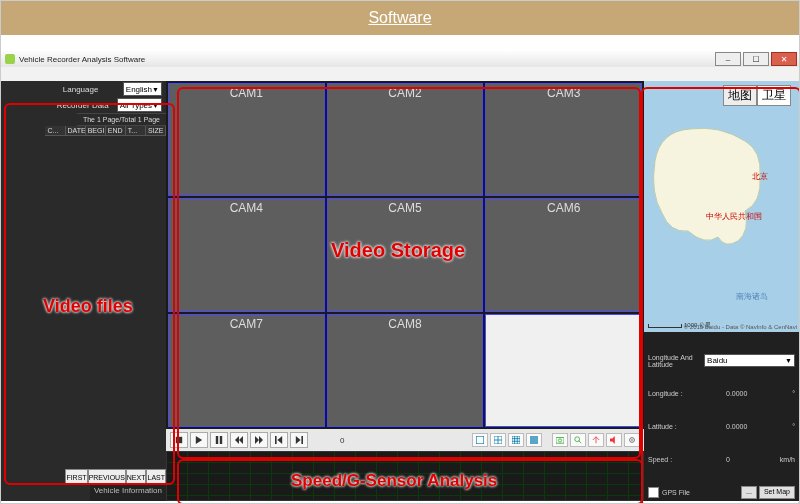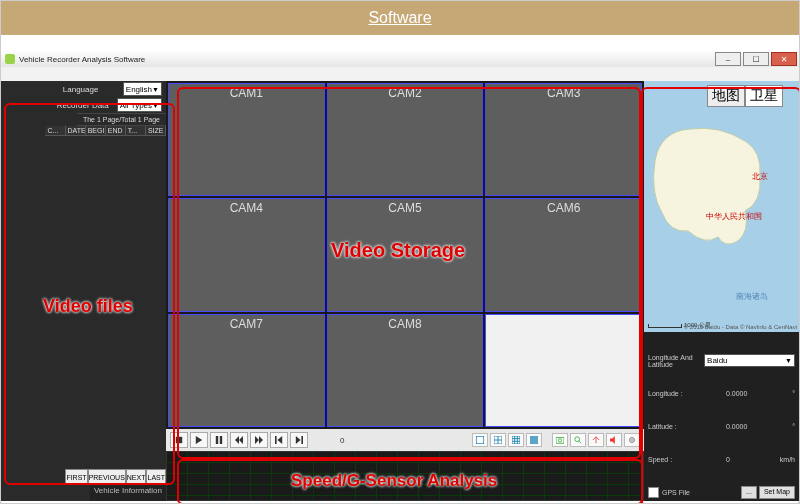--- a/index.html
+++ b/index.html
@@ -37,21 +37,21 @@
   .pbar{height:22px;background:#e8e8e8;display:flex;align-items:center;padding:0 4px;gap:2px;}
   .pbtn{width:16px;height:14px;background:#f8f8f8;border:1px solid #aaa;font-size:8px;display:flex;align-items:center;justify-content:center;}
   .pbtn svg{width:8px;height:8px;}
   .spacer{flex:1;}
   .tiny{width:14px;height:12px;background:#fafafa;border:1px solid #bbb;display:flex;align-items:center;justify-content:center;}
   .tiny svg{width:8px;height:8px;}
   .graph{height:48px;background:linear-gradient(to bottom,#030,#010);background-image:repeating-linear-gradient(to right,transparent 0,transparent 20px,#0a3a0a 20px,#0a3a0a 21px),repeating-linear-gradient(to bottom,transparent 0,transparent 10px,#0a3a0a 10px,#0a3a0a 11px);border:1px solid #333;}
   
   .right{width:155px;background:#202020;display:flex;flex-direction:column;}
   .map{flex:1;background:#a7d0e8;position:relative;overflow:hidden;}
-  .maptabs{position:absolute;top:4px;right:16px;display:flex;font-size:14px;text-align:center;}
+  .maptabs{position:absolute;top:4px;right:8px;display:flex;font-size:12px;text-align:center;}
   .maptabs div{background:#fff;border:1px solid #888;padding:1px 4px;}
   .maptabs .act{background:#eee;}
   .land{position:absolute;left:6px;top:40px;width:120px;height:130px;}
   .pin{position:absolute;font-size:8px;color:#c00;}
   .mapfoot{position:absolute;bottom:2px;right:2px;font-size:6px;color:#555;}
   .mscale{position:absolute;bottom:2px;left:4px;display:flex;align-items:center;gap:2px;font-size:6px;color:#333;}
   .mscale .bar{width:32px;height:3px;border:1px solid #333;border-top:none;}
   .coord{background:#202020;color:#ccc;font-size:7px;padding:2px 4px;}
   .coord .crow{display:flex;height:13px;align-items:center;margin-top:20px;}
   .coord .crow span:first-child{width:78px;}

